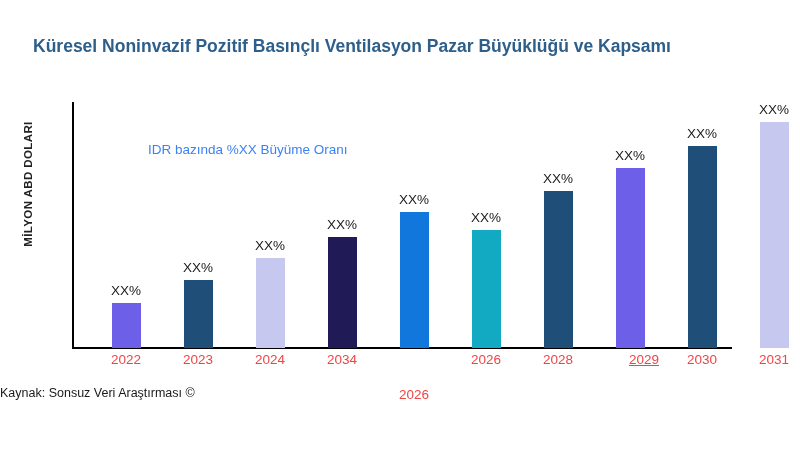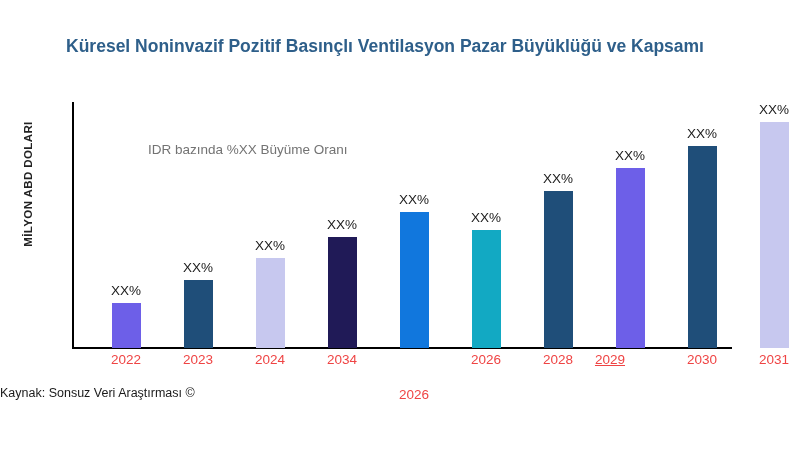--- a/index.html
+++ b/index.html
@@ -16,21 +16,21 @@
   #chart-root {
     position: relative;
     width: 800px;
     height: 450px;
   }
   #chart-title {
     position: absolute;
     left: 0;
     top: 36px;
     width: 704px;
-    text-align: right;
+    text-align: center;
     font-size: 17.5px;
     font-weight: bold;
     color: #2e5f8a;
     font-family: "Liberation Sans", sans-serif;
     white-space: nowrap;
     letter-spacing: 0px;
   }
   #y-axis-label {
     position: absolute;
     left: -92px;
@@ -98,21 +98,21 @@
     text-align: center;
     font-size: 13.5px;
     color: #ef4444;
     font-family: "Liberation Sans", sans-serif;
   }
   #growth-annotation {
     position: absolute;
     left: 148px;
     top: 142px;
     font-size: 13.5px;
-    color: #737373;
+    color: #3b82f6;
     font-family: "Liberation Sans", sans-serif;
     white-space: nowrap;
   }
   #source-caption {
     position: absolute;
     left: 0;
     top: 386px;
     width: 800px;
     text-align: left;
     font-size: 12.5px;
@@ -179,16 +179,16 @@
 
   <div id="source-caption">Kaynak: Sonsuz Veri Araştırması ©</div>
 
 <div class="x-tick-label" style="left: 90px;">2022</div>
     <div class="x-tick-label" style="left: 162px;">2023</div>
     <div class="x-tick-label" style="left: 234px;">2024</div>
     <div class="x-tick-label" style="left: 306px;">2034</div>
     <div class="x-tick-label" style="left: 378px; margin-top: 35px;">2026</div>
     <div class="x-tick-label" style="left: 450px;">2026</div>
     <div class="x-tick-label" style="left: 522px;">2028</div>
-    <div class="x-tick-label" style="left: 574px; text-decoration: underline;">2029</div>
+    <div class="x-tick-label" style="left: 608px; text-decoration: underline;">2029</div>
     <div class="x-tick-label" style="left: 666px;">2030</div>
     <div class="x-tick-label" style="left: 738px;">2031</div>
   </div>
 
 </body></html>

